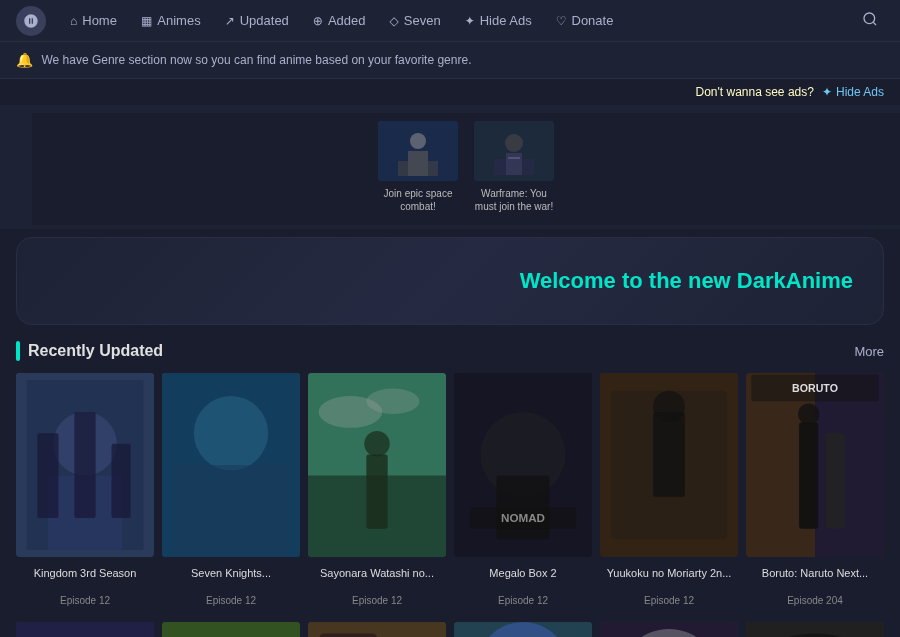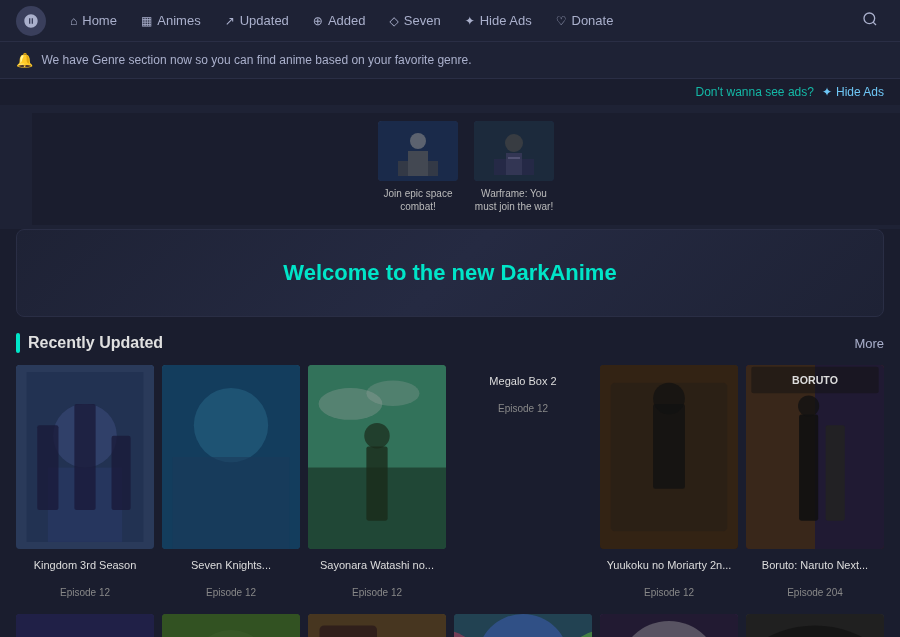--- a/index.html
+++ b/index.html
@@ -76,21 +76,21 @@
 
     
     .ads-bar {
       display: flex;
       justify-content: flex-end;
       align-items: center;
       padding: 6px 16px;
       gap: 8px;
       background: #1a1d2e;
     }
-    .ads-bar-text { color: #14b8a6; font-size: 12px; text-align: right; }
+    .ads-bar-text { color: #fef9c3; font-size: 12px; text-align: right; }
     .hide-ads-btn {
       display: flex;
       align-items: center;
       gap: 4px;
       color: #6ec6f5;
       font-size: 12px;
       cursor: pointer;
       background: none;
       border: none;
     }
@@ -125,24 +125,24 @@
     .ad-label {
       font-size: 10px;
       color: #bbb;
       text-align: center;
       line-height: 1.3;
     }
 
     
     .welcome-section {
       background: linear-gradient(135deg, #1e2235 0%, #252a42 50%, #1e2235 100%);
-      margin: 0 16px 16px;
-      border-radius: 8px;
+      margin: 8px 16px 16px;
+      border-radius: 16px;
       padding: 30px;
-      text-align: center;
+      text-align: right;
       border: 1px solid #2a2e45;
     }
     .welcome-title {
       color: #00e5c8;
       font-size: 22px;
       font-weight: bold;
     }
 
     
     .section-header {
@@ -400,20 +400,32 @@
 
           <rect x="55" y="80" width="20" height="70" fill="#1a2a1a" opacity="0.8" rx="2"></rect>
           <circle cx="65" cy="70" r="12" fill="#1a2a1a" opacity="0.7"></circle>
         </svg>
       </div>
       <div class="anime-title">Sayonara Watashi no...</div>
       <div class="anime-episode">Episode 12</div>
     </div>
 
     <div class="anime-card">
+      <div class="anime-thumb thumb-4">
+        <svg width="100%" height="100%" viewBox="0 0 130 180" preserveAspectRatio="xMidYMid slice">
+          <rect width="130" height="180" fill="#0a0a1a"></rect>
+
+          <rect x="0" y="0" width="130" height="180" fill="#1a1a2a" opacity="0.7"></rect>
+          <circle cx="65" cy="80" r="40" fill="#222" opacity="0.5"></circle>
+          <rect x="40" y="100" width="50" height="60" fill="#111" opacity="0.8" rx="2"></rect>
+
+          <rect x="15" y="130" width="100" height="20" fill="#111" opacity="0.6" rx="2"></rect>
+          <text x="65" y="144" text-anchor="middle" fill="#888" font-size="11" font-weight="bold">NOMAD</text>
+        </svg>
+      </div>
       <div class="anime-title">Megalo Box 2</div>
       <div class="anime-episode">Episode 12</div>
     </div>
 
     <div class="anime-card">
       <div class="anime-thumb thumb-5">
         <svg width="100%" height="100%" viewBox="0 0 130 180" preserveAspectRatio="xMidYMid slice">
           <rect width="130" height="180" fill="#2a1a0a"></rect>
           <rect x="0" y="0" width="130" height="180" fill="#3a2a1a" opacity="0.6"></rect>
 

